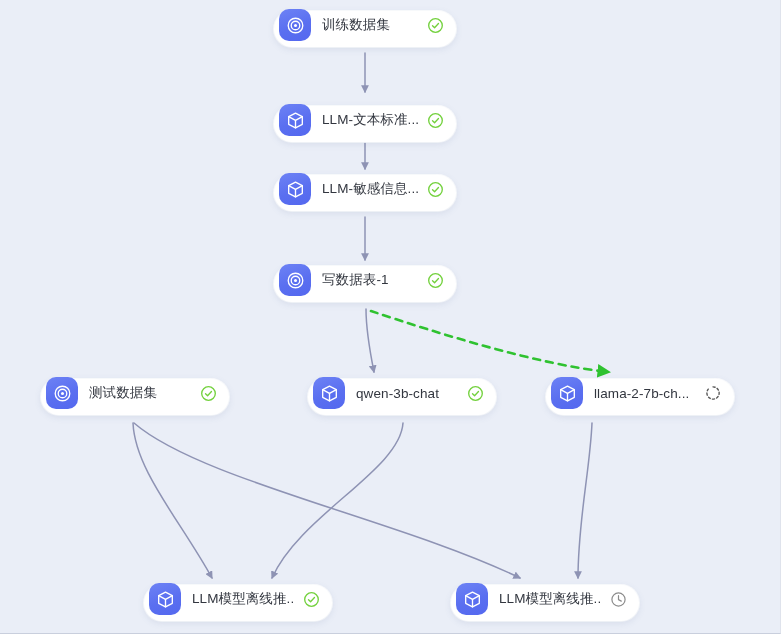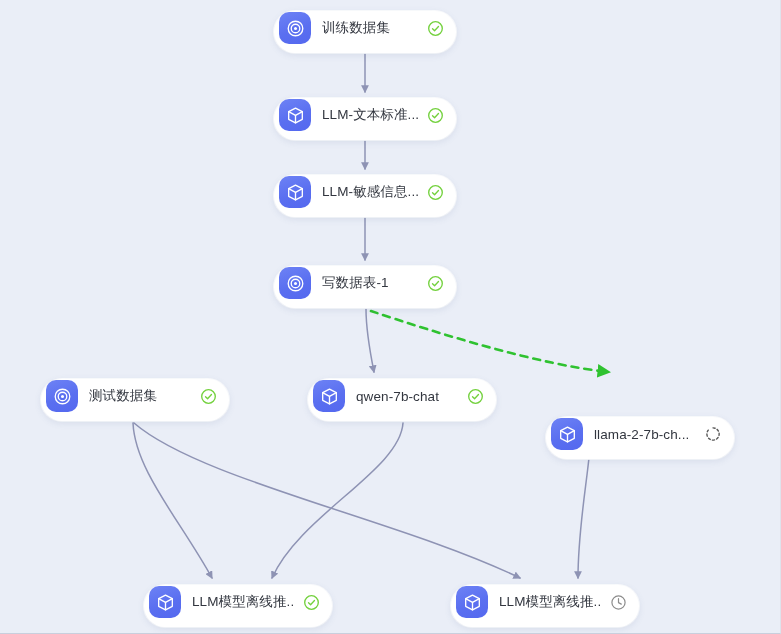--- a/index.html
+++ b/index.html
@@ -26,21 +26,21 @@
   #edges {
     position: absolute;
     left: 0;
     top: 0;
     width: 781px;
     height: 634px;
     pointer-events: none;
   }
   .node {
     position: absolute;
-    height: 42px;
+    height: 36px;
     background: #ffffff;
     border-radius: 21px;
     box-shadow: 0 2px 7px rgba(80, 98, 150, 0.13), 0 0 0 1px rgba(255,255,255,0.9);
     display: flex;
     align-items: center;
     box-sizing: border-box;
     padding: 0 12px 8px 5px;
   }
   .node-icon {
     width: 32px;
@@ -112,21 +112,21 @@
           </svg>
         </div>
         <div class="node-label">训练数据集</div>
         <div class="node-status">
           <svg width="17" height="17" viewBox="0 0 24 24" fill="none" stroke="#73d13d" stroke-width="1.9" stroke-linecap="round" stroke-linejoin="round">
             <circle cx="12" cy="12" r="9.6"></circle>
             <path d="M7.8 12.3 L10.7 15.1 L16.2 9.2"></path>
           </svg>
         </div>
       </div>
-      <div class="node" style="left: 274px; top: 98px; width: 182px;">
+      <div class="node" style="left: 274px; top: 106px; width: 182px;">
         <div class="node-icon">
           <svg width="19" height="19" viewBox="0 0 24 24" fill="none" stroke="#ffffff" stroke-width="1.7" stroke-linejoin="round" stroke-linecap="round">
             <path d="M12 2.6 L20.6 7.2 L20.6 16.8 L12 21.4 L3.4 16.8 L3.4 7.2 Z"></path>
             <path d="M3.4 7.2 L12 11.9 L20.6 7.2"></path>
             <path d="M12 11.9 L12 21.4"></path>
           </svg>
         </div>
         <div class="node-label">LLM-文本标准...</div>
         <div class="node-status">
           <svg width="17" height="17" viewBox="0 0 24 24" fill="none" stroke="#73d13d" stroke-width="1.9" stroke-linecap="round" stroke-linejoin="round">
@@ -184,29 +184,29 @@
         </div>
       </div>
       <div class="node" style="left: 308px; top: 379px; width: 188px;">
         <div class="node-icon">
           <svg width="19" height="19" viewBox="0 0 24 24" fill="none" stroke="#ffffff" stroke-width="1.7" stroke-linejoin="round" stroke-linecap="round">
             <path d="M12 2.6 L20.6 7.2 L20.6 16.8 L12 21.4 L3.4 16.8 L3.4 7.2 Z"></path>
             <path d="M3.4 7.2 L12 11.9 L20.6 7.2"></path>
             <path d="M12 11.9 L12 21.4"></path>
           </svg>
         </div>
-        <div class="node-label">qwen-7b-chat</div>
-        <div class="node-status">
-          <svg width="17" height="17" viewBox="0 0 24 24" fill="none" stroke="#73d13d" stroke-width="1.9" stroke-linecap="round" stroke-linejoin="round">
-            <circle cx="12" cy="12" r="9.6"></circle>
-            <path d="M7.8 12.3 L10.7 15.1 L16.2 9.2"></path>
-          </svg>
-        </div>
-      </div>
-      <div class="node" style="left: 546px; top: 379px; width: 188px; margin-top: 38px;">
+        <div class="node-label">qwen-3b-chat</div>
+        <div class="node-status">
+          <svg width="17" height="17" viewBox="0 0 24 24" fill="none" stroke="#73d13d" stroke-width="1.9" stroke-linecap="round" stroke-linejoin="round">
+            <circle cx="12" cy="12" r="9.6"></circle>
+            <path d="M7.8 12.3 L10.7 15.1 L16.2 9.2"></path>
+          </svg>
+        </div>
+      </div>
+      <div class="node" style="left: 546px; top: 379px; width: 188px;">
         <div class="node-icon">
           <svg width="19" height="19" viewBox="0 0 24 24" fill="none" stroke="#ffffff" stroke-width="1.7" stroke-linejoin="round" stroke-linecap="round">
             <path d="M12 2.6 L20.6 7.2 L20.6 16.8 L12 21.4 L3.4 16.8 L3.4 7.2 Z"></path>
             <path d="M3.4 7.2 L12 11.9 L20.6 7.2"></path>
             <path d="M12 11.9 L12 21.4"></path>
           </svg>
         </div>
         <div class="node-label">llama-2-7b-ch...</div>
         <div class="node-status">
           <svg width="16" height="16" viewBox="0 0 24 24" fill="none" stroke="#595959" stroke-width="2.1" stroke-linecap="round" stroke-dasharray="3.2 3.4">

